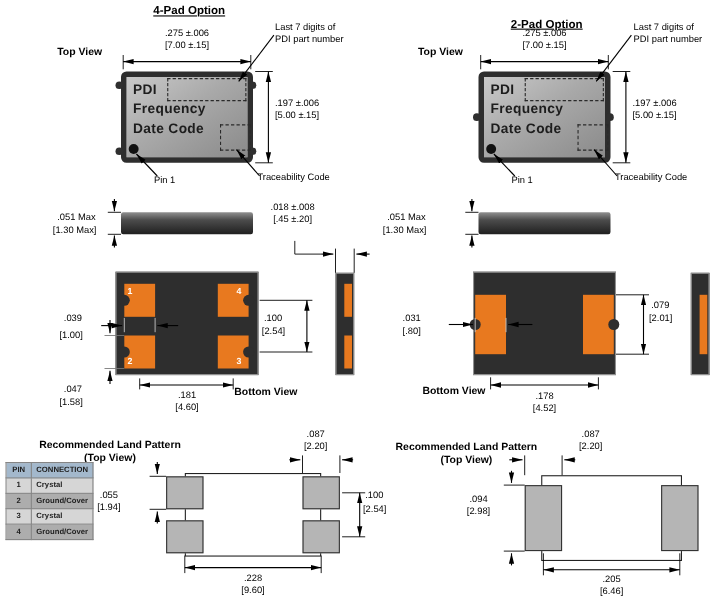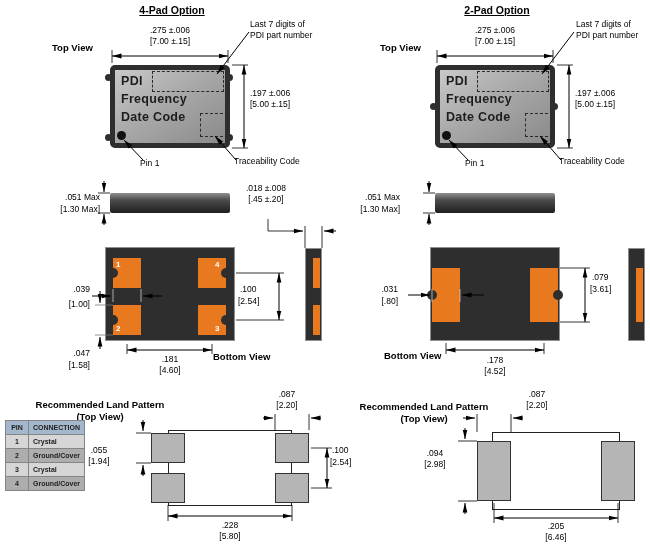--- a/index.html
+++ b/index.html
@@ -1,19 +1,19 @@
 <!DOCTYPE html>
 <html><head>
 <meta charset="utf-8">
 <style>
   html,body{margin:0;padding:0;background:#fff;}
   #stage{position:relative;width:650px;height:549px;background:#ffffff;
          font-family:"Liberation Sans",sans-serif;overflow:hidden;}
   .lbl{position:absolute;font-size:8.5px;line-height:11px;color:#000;white-space:nowrap;}
-  .c{text-align:center}.r{text-align:right}
+  .c{text-align:center}.r{}
   .title{position:absolute;font-size:10.5px;font-weight:bold;color:#000;
          text-decoration:underline;text-align:center;white-space:nowrap;}
   .sub{position:absolute;font-size:9.5px;font-weight:bold;color:#000;white-space:nowrap;}
   .sub2{position:absolute;font-size:9.5px;font-weight:bold;color:#000;text-align:center;line-height:12px;}
   .chiptxt{position:absolute;font-size:12.5px;font-weight:bold;color:#1d1d1d;line-height:18px;letter-spacing:.3px;}
   .pkg{position:absolute;box-sizing:border-box;border:5px solid #2e2e2e;border-radius:5px;
        background:linear-gradient(145deg,#c9c9c9 0%,#a9a9a9 45%,#8a8a8a 100%);}
   .dash{position:absolute;border:1.5px dashed #2a2a2a;}
   .dot{position:absolute;width:9px;height:9px;border-radius:50%;background:#111;}
   .bar{position:absolute;background:linear-gradient(180deg,#909090 0%,#4c4c4c 35%,#1f1f1f 100%);border-radius:2px;}
@@ -219,21 +219,21 @@
     <div>[2.20]</div>
   </div>
   <div class="lbl c" style="left:78px;top:445px;width:42px">
     <div>.055</div>
     <div>[1.94]</div>
   </div>
   <div class="lbl" style="left:332px;top:445px">.100</div>
   <div class="lbl" style="left:330px;top:457px">[2.54]</div>
   <div class="lbl c" style="left:208px;top:520px;width:44px">
     <div>.228</div>
-    <div>[5.80]</div>
+    <div>[9.60]</div>
   </div>
 
   <table class="pintbl">
     <tbody>
         <tr>
       <th>PIN</th>
       <th>CONNECTION</th>
     </tr>
     <tr class="l">
       <td>1</td>
@@ -247,21 +247,21 @@
       <td>3</td>
       <td>Crystal</td>
     </tr>
     <tr class="g">
       <td>4</td>
       <td>Ground/Cover</td>
     </tr>
   </tbody>
     </table>
 
-  <div class="title" style="left:441px;top:4px;width:112px">2-Pad Option</div>
+  <div class="title" style="left:441px;top:16px;width:112px">2-Pad Option</div>
   <div class="lbl" style="left:576px;top:19px">
     <div>Last 7 digits of</div>
     <div>PDI part number</div>
   </div>
   <div class="lbl c" style="left:457px;top:25px;width:76px">
     <div>.275 ±.006</div>
     <div>[7.00 ±.15]</div>
   </div>
   <div class="sub" style="left:380px;top:42px">Top View</div>
   <div class="chiptxt" style="left:446px;top:72px">
@@ -273,21 +273,21 @@
     <div>.197 ±.006</div>
     <div>[5.00 ±.15]</div>
   </div>
   <div class="lbl" style="left:465px;top:158px">Pin 1</div>
   <div class="lbl" style="left:559px;top:156px">Traceability Code</div>
   <div class="lbl r" style="left:352px;top:192px;width:48px">.051 Max</div>
   <div class="lbl r" style="left:348px;top:204px;width:52px">[1.30 Max]</div>
   <div class="lbl r" style="left:366px;top:284px;width:32px">.031</div>
   <div class="lbl r" style="left:366px;top:296px;width:32px">[.80]</div>
   <div class="lbl" style="left:592px;top:272px">.079</div>
-  <div class="lbl" style="left:590px;top:284px">[3.61]</div>
+  <div class="lbl" style="left:590px;top:284px">[2.01]</div>
   <div class="sub" style="left:384px;top:350px">Bottom View</div>
   <div class="lbl c" style="left:473px;top:355px;width:44px">
     <div>.178</div>
     <div>[4.52]</div>
   </div>
   <div class="sub2" style="left:352px;top:401px;width:144px">
     <div>Recommended Land Pattern</div>
     <div>(Top View)</div>
   </div>
   <div class="lbl c" style="left:516px;top:389px;width:42px">

